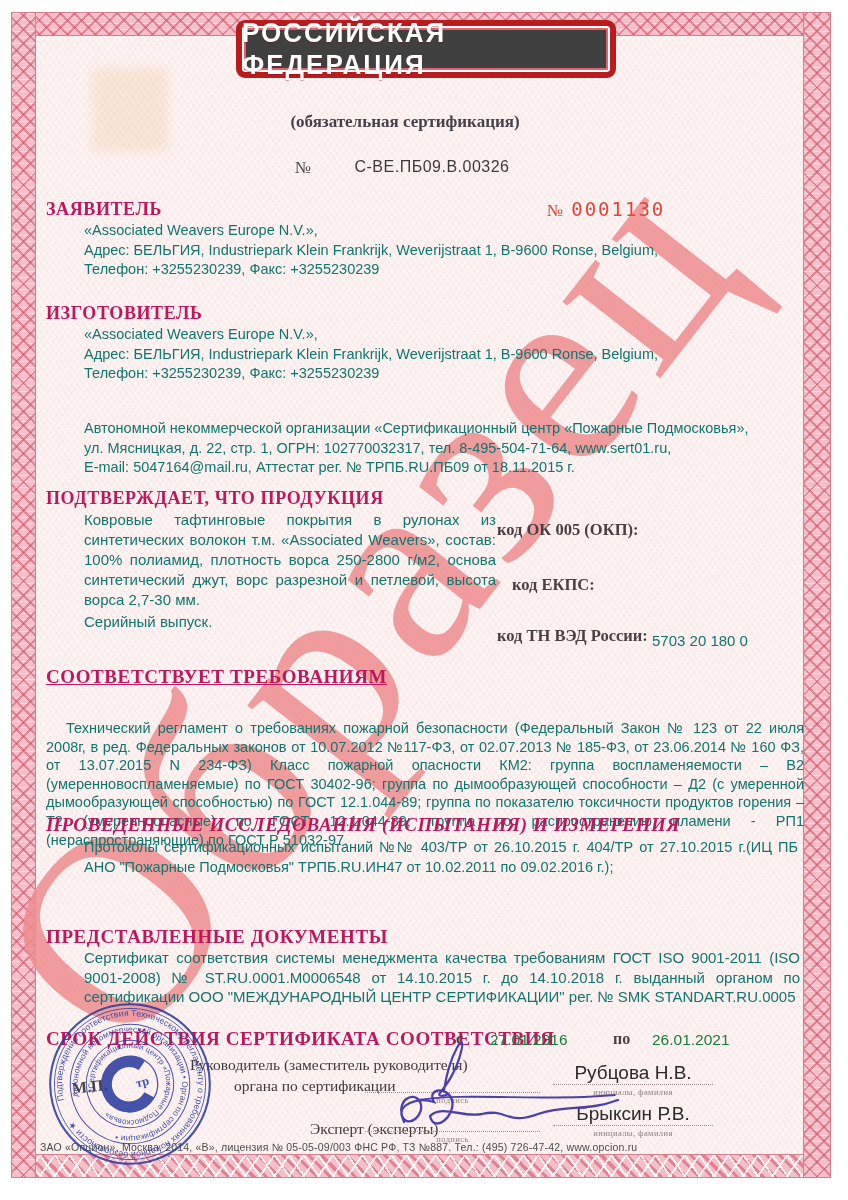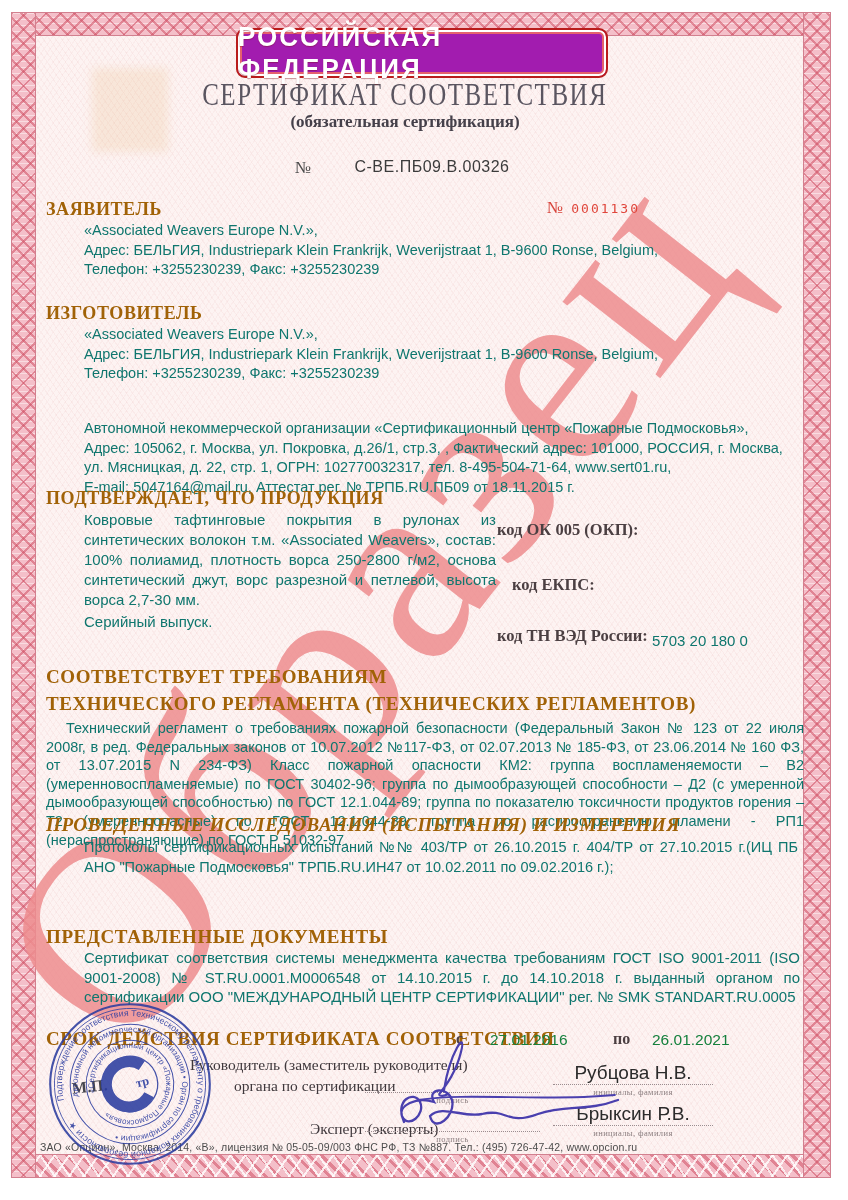--- a/index.html
+++ b/index.html
@@ -37,22 +37,22 @@
   
   .watermark{
     position:absolute; left:55px; top:1005px; z-index:2;
     transform:rotate(-52deg); transform-origin:0 0;
     font-family:"Liberation Serif", serif;
     font-size:270px; letter-spacing:8px; line-height:0;
     color:#ee8d8f; opacity:.85; white-space:nowrap; pointer-events:none;
   }
   
   .banner{
-    position:absolute; left:236px; top:28px; width:368px; height:46px; z-index:5;
-    background:#a21caf; border:2px solid #b91c1c; border-radius:9px;
+    position:absolute; left:236px; top:20px; width:368px; height:46px; z-index:5;
+    background:#404040; border:6px solid #b91c1c; border-radius:9px;
     box-shadow: inset 0 0 0 2px #fff, inset 0 0 0 4px #e5616e;
     display:flex; align-items:center; justify-content:center;
   }
   .banner span{
     color:#fff; font-weight:bold; font-size:26px; letter-spacing:2px;
     transform:scaleY(1.05); text-shadow:0 1px 1px rgba(120,10,20,.4);
   }
   
   .z3{position:absolute; z-index:3;}
   .doc-title{
@@ -61,28 +61,28 @@
   }
   .doc-title span{display:inline-block; transform:scaleX(.78); letter-spacing:2px;}
   .doc-subtitle{
     left:0; top:112px; width:810px; text-align:center;
     font-family:"Liberation Serif", serif; font-weight:bold; font-size:17px; color:#45404a;
   }
   .certno-row{left:0; top:158px; width:810px; height:22px;}
   .certno-sym{position:absolute; left:295px; top:0; font-family:"Liberation Serif", serif; font-size:17px; color:#4c4c4c;}
   .certno-val{position:absolute; left:352px; top:0; width:160px; text-align:center; font-size:16px; color:#3b3b3b; letter-spacing:.5px;}
   .sec-h{
-    font-family:"Liberation Serif", serif; font-weight:bold; color:#a16207;
+    font-family:"Liberation Serif", serif; font-weight:bold; color:#be185d;
     font-size:18px; letter-spacing:.6px; white-space:nowrap;
   }
   .sec-h.big{font-size:19px;}
   .body-t{font-size:14.5px; line-height:19.5px; color:#0f766e;}
   .serial{white-space:nowrap;}
   .serial .sym{font-family:"Liberation Serif", serif; font-size:17px; color:#d8453c; margin-right:8px;}
-  .serial .num{font-family:"DejaVu Sans Mono", monospace; font-size:13px; letter-spacing:2px; color:#e0463c;}
+  .serial .num{font-family:"DejaVu Sans Mono", monospace; font-size:19px; letter-spacing:2px; color:#e0463c;}
   .code-label{font-family:"Liberation Serif", serif; font-weight:bold; font-size:16.5px; color:#4b3f42; white-space:nowrap;}
   .just{text-align:justify;}
   .sig-line{border-bottom:1px dotted #9b8d90; height:0;}
   .caption{font-family:"Liberation Serif", serif; font-size:8.5px; color:#8a7d7f; text-align:center; letter-spacing:.4px;}
   .role{font-family:"Liberation Serif", serif; font-size:15.5px; color:#3f383c;}
   .sig-name{font-size:19px; color:#2b2b2b; text-align:center; white-space:nowrap;}
   .date-val{font-size:15.5px; color:#15803d;}
   .date-lbl{font-family:"Liberation Serif", serif; font-weight:bold; font-size:16px; color:#4b3f42;}
   .footer-t{font-size:10.5px; color:#4c4c4c; text-align:left; letter-spacing:.2px;}
   .mp{font-family:"Liberation Serif", serif; font-weight:bold; font-size:16px; color:#45444c; transform:rotate(-6deg); z-index:3;}
@@ -100,21 +100,20 @@
   <div class="band" style="left:11px; top:12px; width:25px; height:1166px;"></div>
   <div class="band" style="left:803px; top:12px; width:28px; height:1166px;"></div>
   <div class="scan-artifact"></div>
 
   <div class="watermark">Образец</div>
 
   <div class="banner">
     <span>РОССИЙСКАЯ ФЕДЕРАЦИЯ</span>
   </div>
 
-  <div class="z3 doc-title"><span>СЕРТИФИКАТ СООТВЕТСТВИЯ</span></div>
   <div class="z3 doc-subtitle">(обязательная сертификация)</div>
   <div class="z3 certno-row">
     <span class="certno-sym">№</span>
     <span class="certno-val">С-ВЕ.ПБ09.В.00326</span>
   </div>
 
   <div class="z3 serial" style="left:547px; top:198px;">
     <span class="sym">№</span><span class="num">0001130</span>
   </div>
 
@@ -127,35 +126,33 @@
 
   <div class="z3 sec-h" style="left:46px; top:303px;">ИЗГОТОВИТЕЛЬ</div>
   <div class="z3 body-t" style="left:84px; top:325px; width:700px;">
     <div>«Associated Weavers Europe N.V.»,</div>
     <div>Адрес: БЕЛЬГИЯ, Industriepark Klein Frankrijk, Weverijstraat 1, B-9600 Ronse, Belgium,</div>
     <div>Телефон: +3255230239, Факс: +3255230239</div>
   </div>
 
   <div class="z3 body-t" style="left:84px; top:419px; width:712px;">
     <div>Автономной некоммерческой организации «Сертификационный центр «Пожарные Подмосковья»,</div>
-    <div>Адрес: 105062, г. Москва, ул. Покровка, д.26/1, стр.3, , Фактический адрес: 101000, РОССИЯ, г. Москва,</div>
     <div>ул. Мясницкая, д. 22, стр. 1, ОГРН: 102770032317, тел. 8-495-504-71-64, www.sert01.ru,</div>
     <div>E-mail: 5047164@mail.ru, Аттестат рег. № ТРПБ.RU.ПБ09 от 18.11.2015 г.</div>
   </div>
 
   <div class="z3 sec-h" style="left:46px; top:488px;">ПОДТВЕРЖДАЕТ, ЧТО ПРОДУКЦИЯ</div>
   <div class="z3 body-t just" style="left:84px; top:510px; width:412px; font-size:15px; line-height:20px;">Ковровые тафтинговые покрытия в рулонах из синтетических волокон т.м. «Associated Weavers», состав: 100% полиамид, плотность ворса 250-2800 г/м2, основа синтетический джут, ворс разрезной и петлевой, высота ворса 2,7-30 мм.</div>
   <div class="z3 body-t" style="left:84px; top:612px; font-size:15px;">Серийный выпуск.</div>
   <div class="z3 code-label" style="left:497px; top:520px;">код ОК 005 (ОКП):</div>
   <div class="z3 code-label" style="left:497px; top:575px;margin-left:15px;">код ЕКПС:</div>
   <div class="z3 code-label" style="left:497px; top:626px;">код ТН ВЭД России:</div>
   <div class="z3 body-t" style="left:652px; top:631px; font-size:15px;">5703 20 180 0</div>
 
-  <div class="z3 sec-h big" style="left:46px; top:666px;">СООТВЕТСТВУЕТ ТРЕБОВАНИЯМ</div>
-  <div class="z3 sec-h big" style="left:46px; top:693px;">ТЕХНИЧЕСКОГО РЕГЛАМЕНТА (ТЕХНИЧЕСКИХ РЕГЛАМЕНТОВ)</div>
+  <div class="z3 sec-h big" style="left:46px; top:666px;text-decoration:underline;">СООТВЕТСТВУЕТ ТРЕБОВАНИЯМ</div>
   <div class="z3 body-t just" style="left:46px; top:719px; width:758px; line-height:18.6px; text-indent:20px;">Технический регламент о требованиях пожарной безопасности (Федеральный Закон № 123 от 22 июля 2008г, в ред. Федеральных законов от 10.07.2012 №117-ФЗ, от 02.07.2013 № 185-ФЗ, от 23.06.2014 № 160 ФЗ, от 13.07.2015 N 234-ФЗ) Класс пожарной опасности КМ2: группа воспламеняемости – В2 (умеренновоспламеняемые) по ГОСТ 30402-96; группа по дымообразующей способности – Д2 (с умеренной дымообразующей способностью) по ГОСТ 12.1.044-89; группа по показателю токсичности продуктов горения – Т2 (умеренноопасные) по ГОСТ 12.1.044-89; группа по распространению пламени - РП1 (нераспространяющие) по ГОСТ Р 51032-97.</div>
 
   <div class="z3 sec-h big" style="left:46px; top:814px;font-style:italic;">ПРОВЕДЕННЫЕ ИССЛЕДОВАНИЯ (ИСПЫТАНИЯ) И ИЗМЕРЕНИЯ</div>
   <div class="z3 body-t just" style="left:84px; top:838px; width:714px;">Протоколы сертификационных испытаний №№ 403/ТР от 26.10.2015 г. 404/ТР от 27.10.2015 г.(ИЦ ПБ АНО "Пожарные Подмосковья" ТРПБ.RU.ИН47 от 10.02.2011 по 09.02.2016 г.);</div>
 
   <div class="z3 sec-h big" style="left:46px; top:926px;">ПРЕДСТАВЛЕННЫЕ ДОКУМЕНТЫ</div>
   <div class="z3 body-t just" style="left:84px; top:948px; width:716px; font-size:15px;">Сертификат соответствия системы менеджмента качества требованиям ГОСТ ISO 9001-2011 (ISO 9001-2008) № ST.RU.0001.M0006548 от 14.10.2015 г. до 14.10.2018 г. выданный органом по сертификации ООО "МЕЖДУНАРОДНЫЙ ЦЕНТР СЕРТИФИКАЦИИ" рег. № SMK STANDART.RU.0005</div>
 
   <div class="z3 sec-h big" style="left:46px; top:1028px;">СРОК ДЕЙСТВИЯ СЕРТИФИКАТА СООТВЕТСТВИЯ</div>
   <div class="z3 date-lbl" style="left:456px; top:1030px;">с</div>

